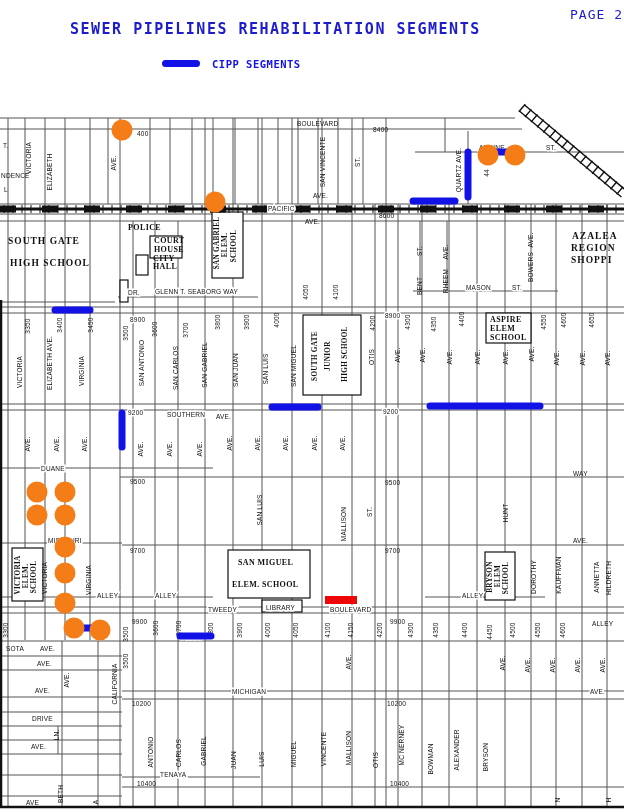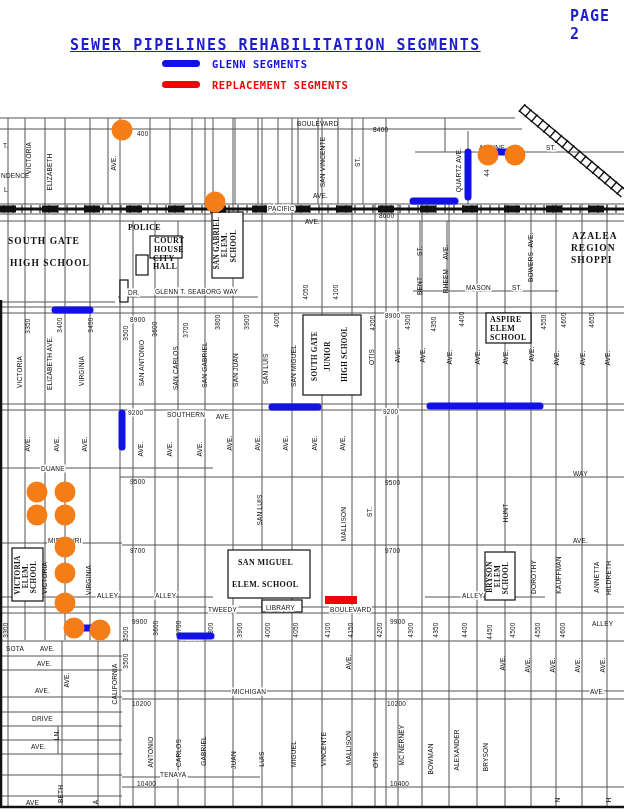--- a/index.html
+++ b/index.html
@@ -1,21 +1,21 @@
 <!DOCTYPE html>
 <html><head>
 <meta charset="utf-8">
 <style>
   html,body{margin:0;padding:0;background:#ffffff;}
   .page{position:relative;width:624px;height:812px;background:#fff;overflow:hidden;
         font-family:"Liberation Sans",sans-serif;}
   .page-num{position:absolute;top:7px;left:570px;font-family:"DejaVu Sans Mono",monospace;
-        font-weight:bold;font-size:15px;letter-spacing:1px;}
-  .title{position:absolute;top:36px;left:70px;margin:0;font-family:"DejaVu Sans Mono",monospace;
-        font-weight:bold;font-size:15px;letter-spacing:1.5px;white-space:nowrap;text-decoration:underline;}
+        font-weight:normal;font-size:13px;letter-spacing:1px;}
+  .title{position:absolute;top:20px;left:70px;margin:0;font-family:"DejaVu Sans Mono",monospace;
+        font-weight:bold;font-size:15px;letter-spacing:1.5px;white-space:nowrap;}
   .legend{position:absolute;top:53px;left:160px;}
   .legend-row{display:flex;align-items:center;height:21px;}
   .swatch-col{width:42px;display:flex;justify-content:center;align-items:center;}
   .bar{width:38px;height:7px;border-radius:4px;}
   .dot{width:18px;height:18px;border-radius:50%;}
   .legend-label{margin-left:10px;font-family:"DejaVu Sans Mono",monospace;font-weight:bold;
         font-size:10.5px;letter-spacing:0.5px;white-space:nowrap;}
   #map{position:absolute;top:0;left:0;}
 </style>
 </head>
@@ -427,22 +427,16 @@
       <circle cx="74" cy="628" r="10.5" fill="#f57d17"></circle>
       <circle cx="100" cy="630" r="10.5" fill="#f57d17"></circle>
     </svg>
   <div class="page-num" style="color: rgb(29, 29, 203);">PAGE 2</div>
   <h1 class="title" style="color: rgb(29, 29, 203);">SEWER PIPELINES REHABILITATION SEGMENTS</h1>
   <div class="legend">
     <div class="legend-row">
       <span class="swatch-col">
         <span class="bar" id="sw-cipp" style="background: rgb(18, 18, 230);"></span>
       </span>
-      <span class="legend-label" id="lb-cipp" style="color: rgb(18, 18, 230);">GLENN SEGMENTS</span>
-    </div>
-    <div class="legend-row">
-      <span class="swatch-col">
-        <span class="bar" id="sw-rep" style="background: rgb(238, 5, 5);"></span>
-      </span>
-      <span class="legend-label" id="lb-rep" style="color: rgb(238, 5, 5);">REPLACEMENT SEGMENTS</span>
+      <span class="legend-label" id="lb-cipp" style="color: rgb(18, 18, 230);">CIPP SEGMENTS</span>
     </div>
   </div>
 </div>
 
 </body></html>

